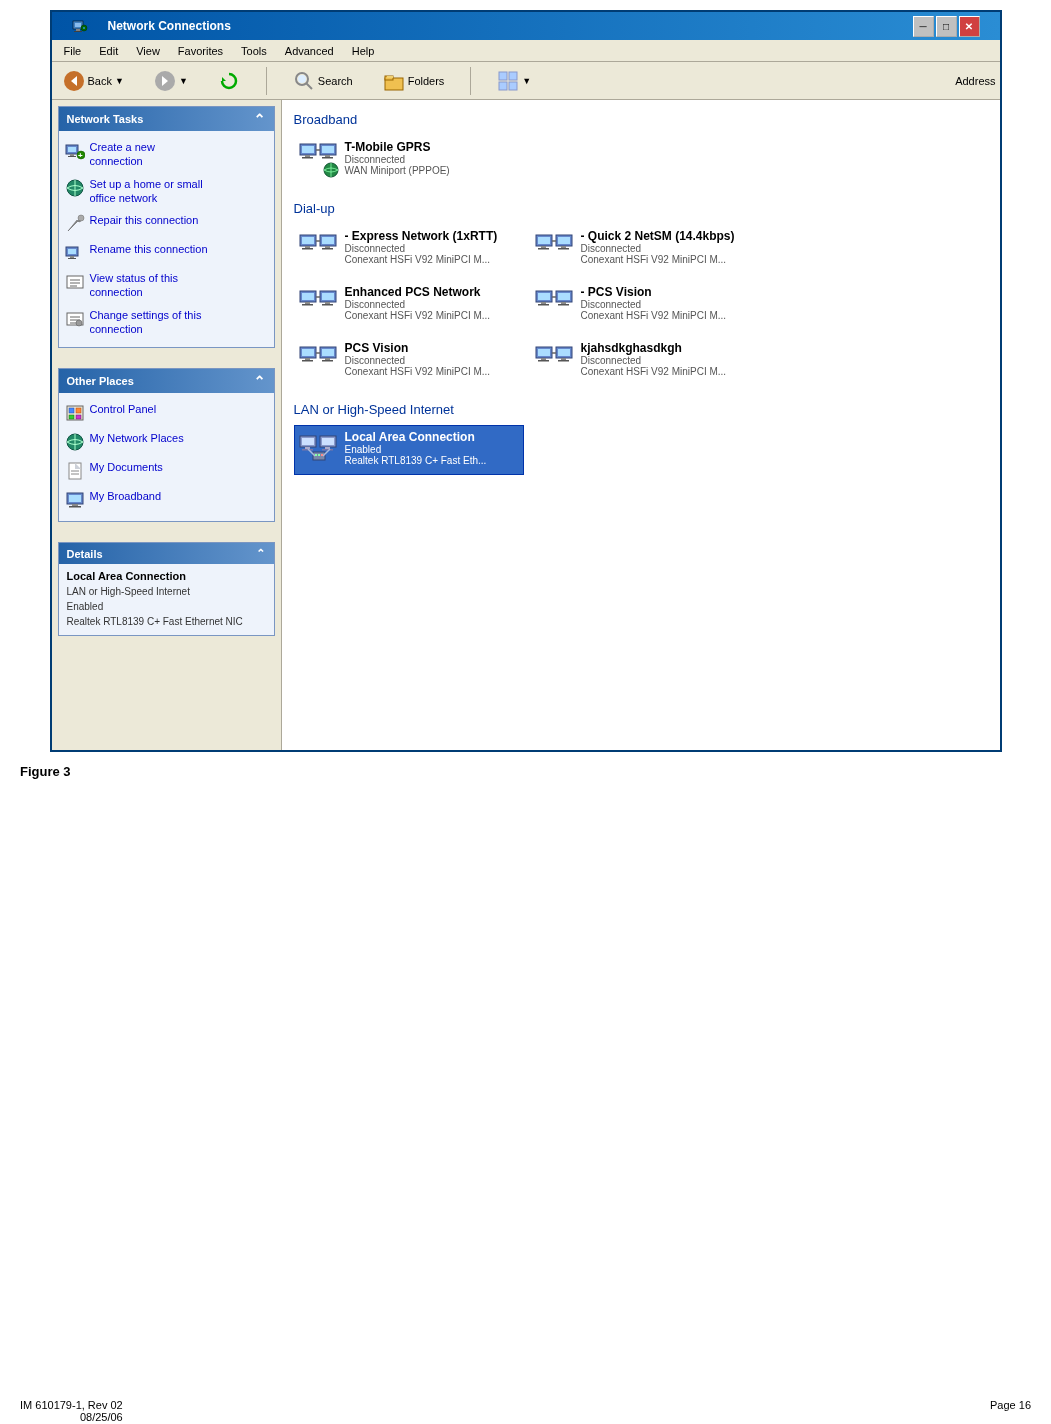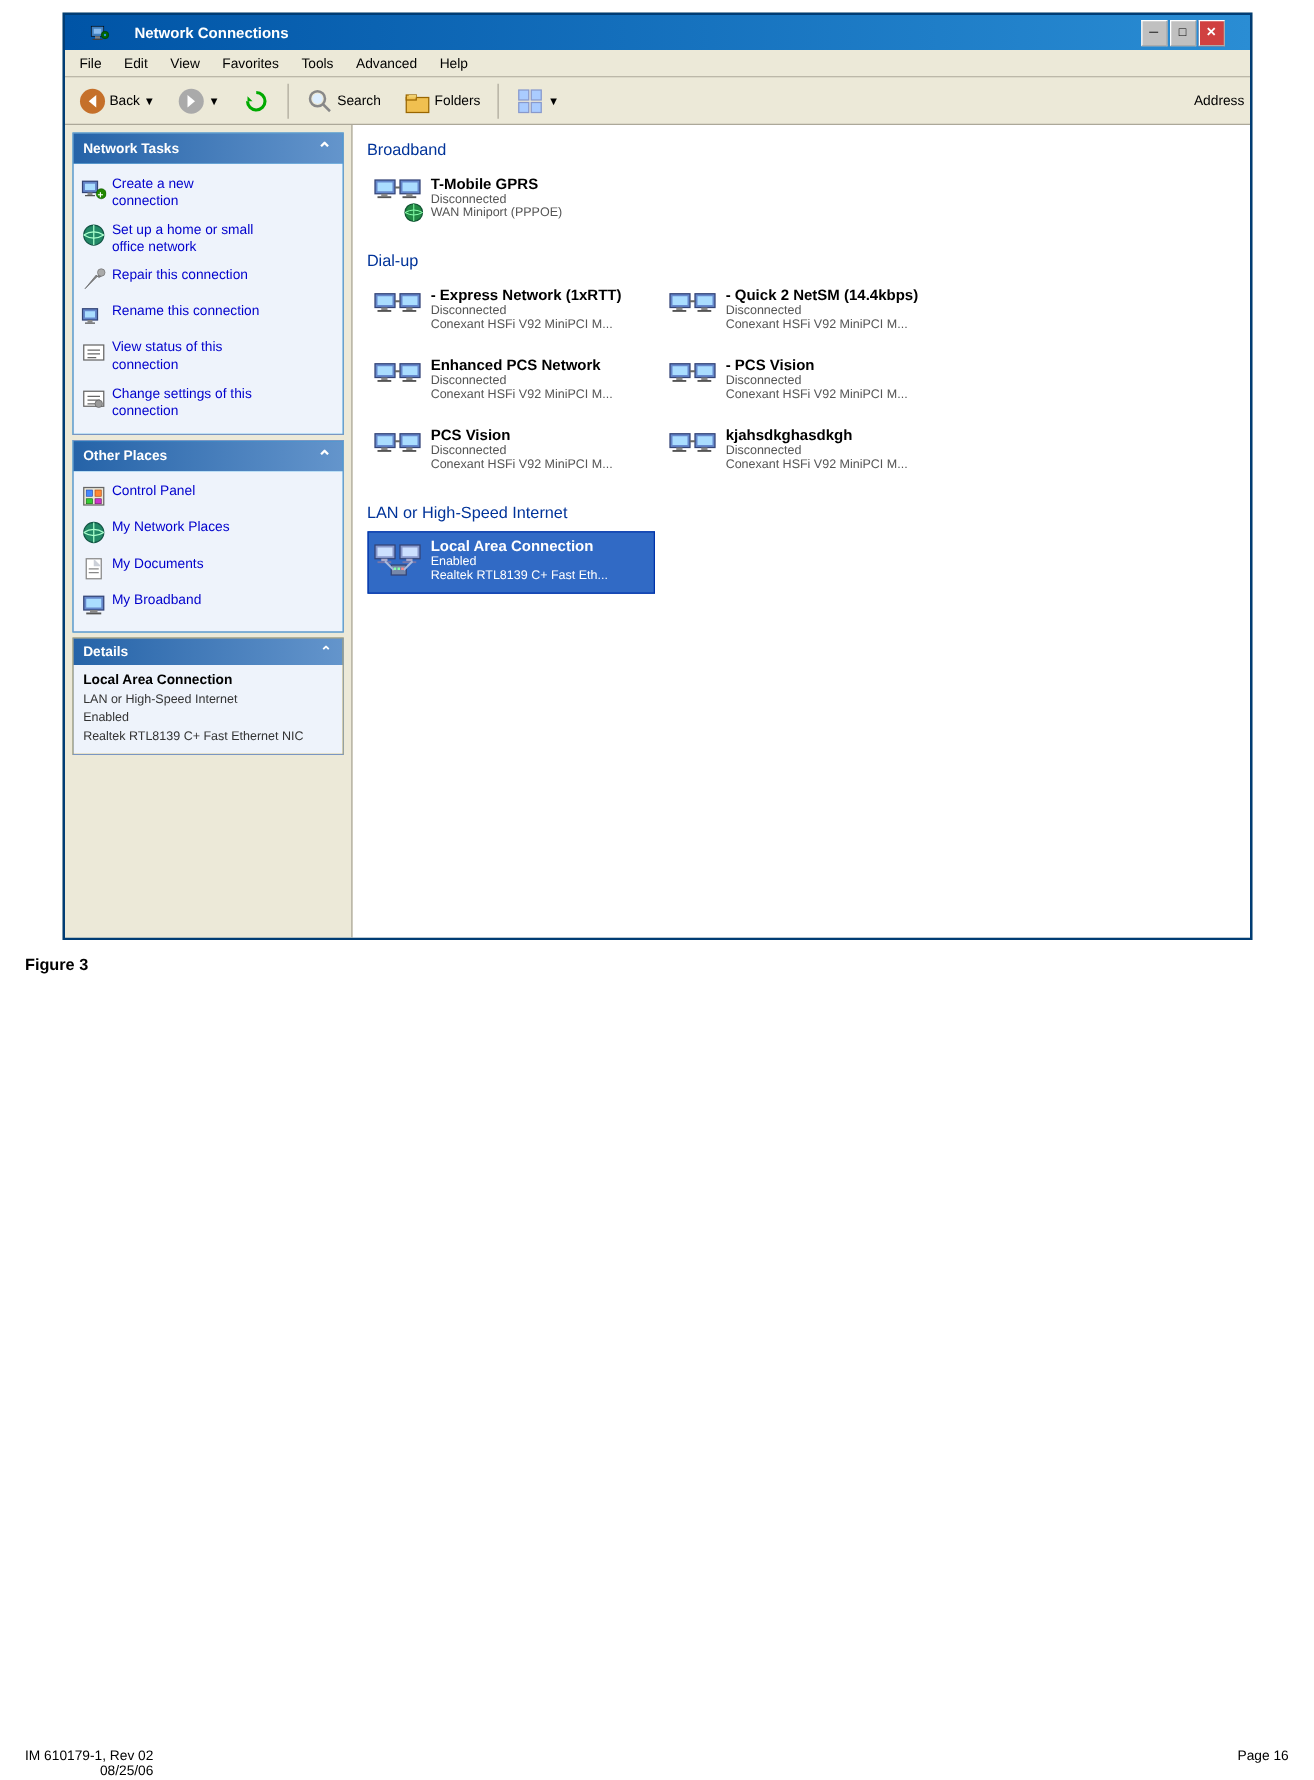--- a/index.html
+++ b/index.html
@@ -78,21 +78,21 @@
     }
 
     
     .toolbar {
       background: #ece9d8;
       height: 38px;
       display: flex;
       align-items: center;
       padding: 2px 4px;
       border-bottom: 1px solid #aca899;
-      gap: 4px;
+      gap: 16px;
     }
     .toolbar-btn {
       display: flex;
       align-items: center;
       gap: 3px;
       padding: 3px 6px;
       border: 1px solid transparent;
       cursor: pointer;
       font-size: 11px;
       height: 32px;
@@ -132,23 +132,23 @@
     
     .sidebar {
       width: 230px;
       background: #ece9d8;
       border-right: 1px solid #aca899;
       overflow-y: auto;
       padding: 6px 6px;
     }
 
     .sidebar-section {
-      margin-bottom: 4px;
+      margin-bottom: 20px;
       border: 1px solid #7a96c2;
-      background: #0ea5e9;
+      background: #22c55e;
     }
     .sidebar-section-header {
       background: linear-gradient(to right, #2563a8, #6495cc);
       color: #fff;
       font-size: 11px;
       font-weight: bold;
       padding: 4px 8px;
       display: flex;
       align-items: center;
       justify-content: space-between;
@@ -236,21 +236,21 @@
 
     .conn-text { flex: 1; }
     .conn-name { font-size: 12px; font-weight: bold; color: #000; }
     .conn-status { font-size: 10px; color: #555; }
     .conn-device { font-size: 10px; color: #555; }
 
     
     .details-section {
       margin-bottom: 8px;
       border: 1px solid #7a96c2;
-      background: #eab308;
+      background: #0c4a6e;
     }
     .details-section-header {
       background: linear-gradient(to right, #2563a8, #6495cc);
       color: #fff;
       font-size: 11px;
       font-weight: bold;
       padding: 4px 8px;
       display: flex;
       align-items: center;
       justify-content: space-between;

